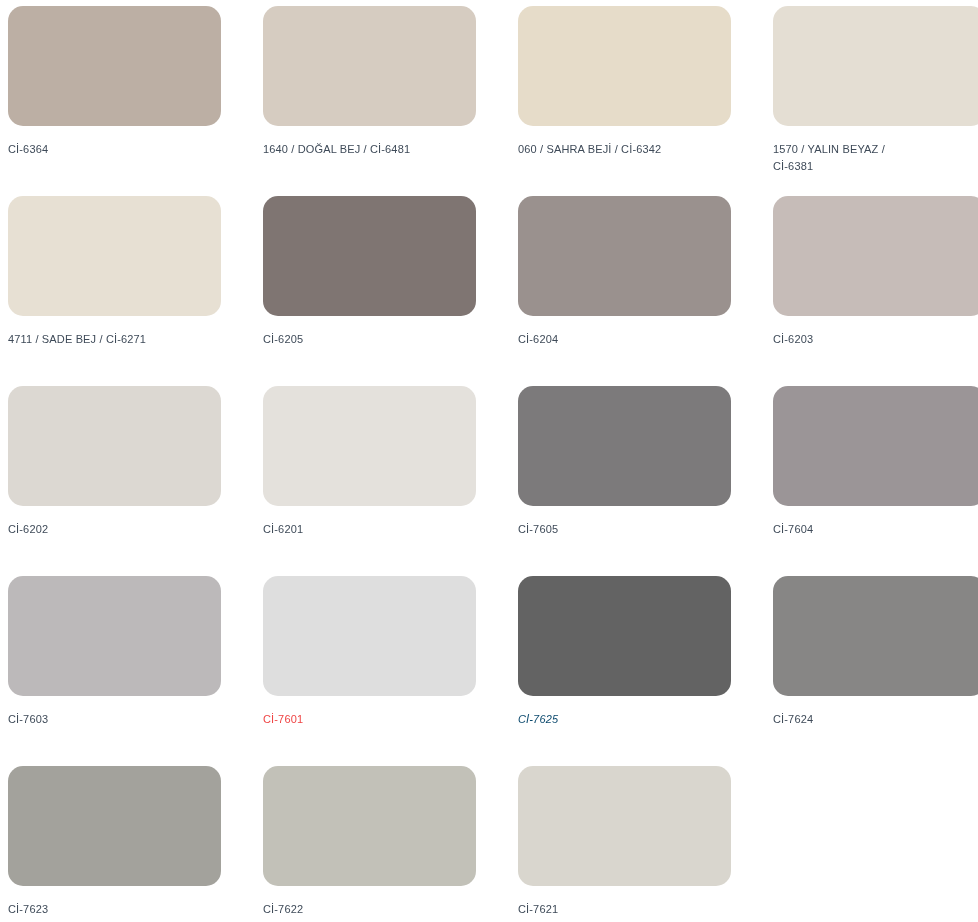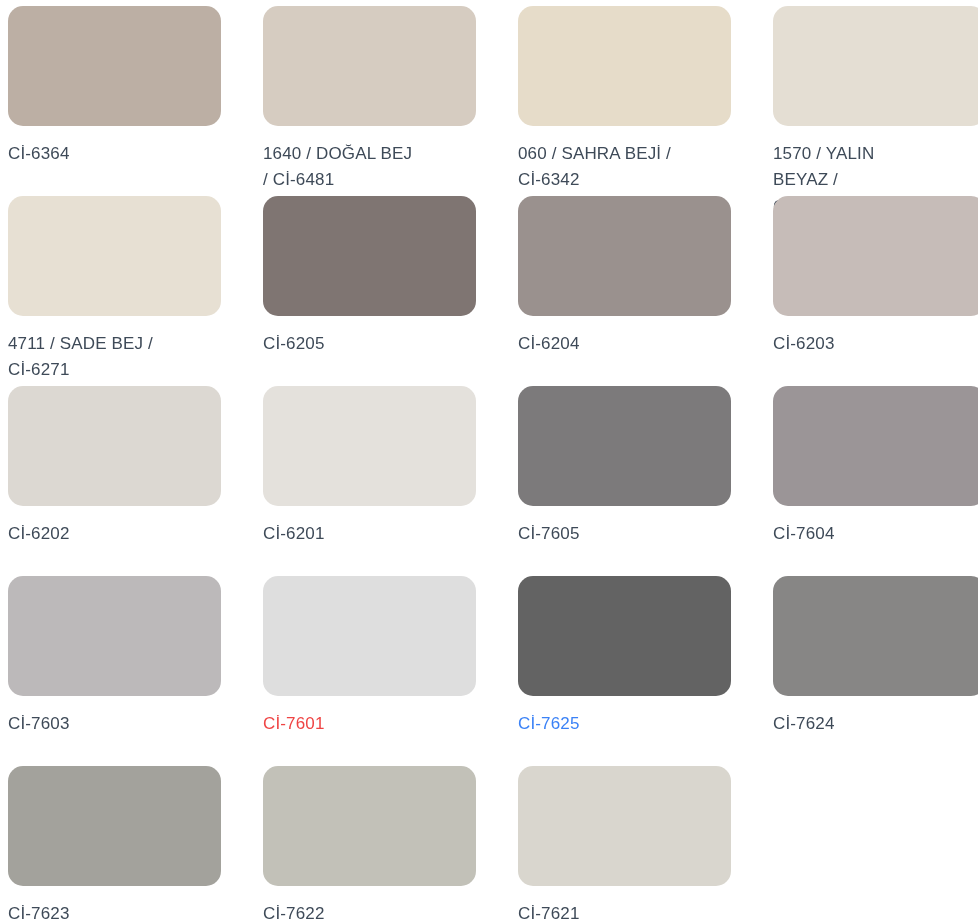--- a/index.html
+++ b/index.html
@@ -31,21 +31,21 @@
     width: 213px;
   }
   .swatch-chip {
     width: 213px;
     height: 120px;
     border-radius: 15px;
     flex: 0 0 auto;
   }
   .swatch-label {
     margin-top: 15px;
-    font-size: 17px;
+    font-size: 11px;
     line-height: 1.55;
     letter-spacing: 0.15px;
     color: #3e4a58;
     white-space: pre-line;
     max-width: 155px;
   }
 </style>
 </head>
 <body>
 
@@ -102,21 +102,21 @@
     <div class="swatch-cell">
       <div class="swatch-chip" style="background: rgb(188, 185, 186);"></div>
       <div class="swatch-label" style="color: rgb(62, 74, 88);">Cİ-7603</div>
     </div>
     <div class="swatch-cell">
       <div class="swatch-chip" style="background: rgb(222, 222, 222);"></div>
       <div class="swatch-label" style="color: #ef4444;">Cİ-7601</div>
     </div>
     <div class="swatch-cell">
       <div class="swatch-chip" style="background: rgb(99, 99, 99);"></div>
-      <div class="swatch-label" style="color: #3b82f6;">Cİ-7625</div>
+      <div class="swatch-label" style="color: #0c4a6e; font-style: italic;">Cİ-7625</div>
     </div>
     <div class="swatch-cell">
       <div class="swatch-chip" style="background: rgb(135, 134, 133);"></div>
       <div class="swatch-label" style="color: rgb(62, 74, 88);">Cİ-7624</div>
     </div>
     <div class="swatch-cell">
       <div class="swatch-chip" style="background: rgb(163, 162, 156);"></div>
       <div class="swatch-label" style="color: rgb(62, 74, 88);">Cİ-7623</div>
     </div>
     <div class="swatch-cell">

